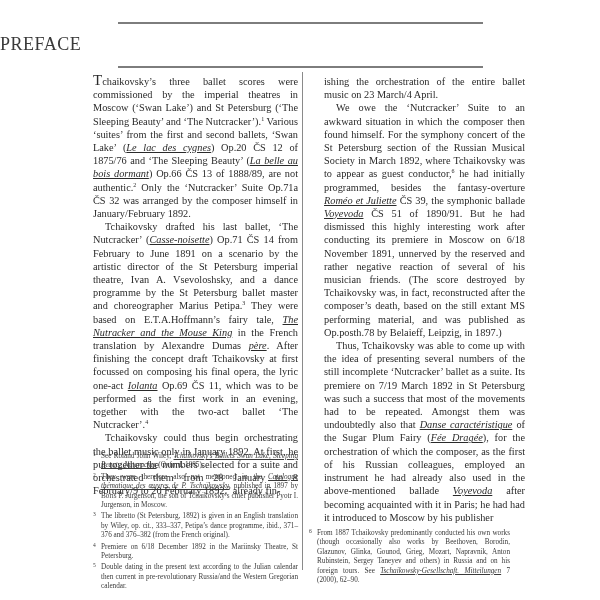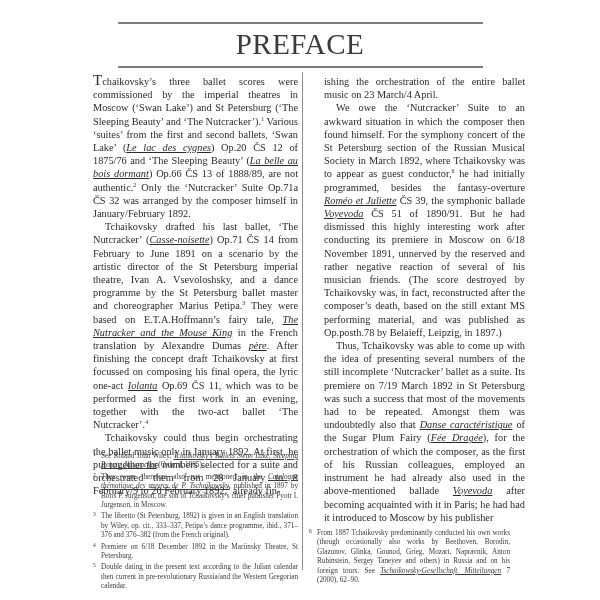--- a/index.html
+++ b/index.html
@@ -1,22 +1,22 @@
 <!DOCTYPE html>
 <html><head>
 <meta charset="utf-8">
 <style>
   html, body { margin:0; padding:0; background:#ffffff; }
   body { width:600px; height:600px; position:relative; overflow:hidden;
          font-family:"Liberation Serif","DejaVu Serif",serif; color:#2a2a2a; }
   .rule { position:absolute; left:118px; width:365px; height:2px; background:#7d7d7d; }
   .rule.top { top:22px; }
   .rule.bottom { top:66px; }
-  .title { position:absolute; top:30px; left:0; width:600px; text-align:center;
-           font-size:29px; letter-spacing:0.5px; color:#3a3a3a; line-height:28px; }
+  .title { position:absolute; top:30px; left:0; width:600px; 
+           font-size:18px; letter-spacing:0.5px; color:#3a3a3a; line-height:28px; }
   .col { position:absolute; top:75px; font-size:10.3px; line-height:13.2px; text-align:justify; }
   .col.left { left:93px; width:205px; }
   .col.right { left:324px; width:201px; }
   .divider { position:absolute; left:302px; top:72px; width:1px; height:498px; background:#8a8a8a; }
   p { margin:0; text-indent:12px; hyphens:auto; }
   p.first { text-indent:0; }
   .dropcap { font-size:15px; line-height:10px; }
   sup { font-size:6px; vertical-align:4px; line-height:0; }
   i { font-style:italic;text-decoration:underline; }
   .notes { position:absolute; font-size:7.2px; line-height:9.4px; text-align:justify; color:#3a3a3a; }

